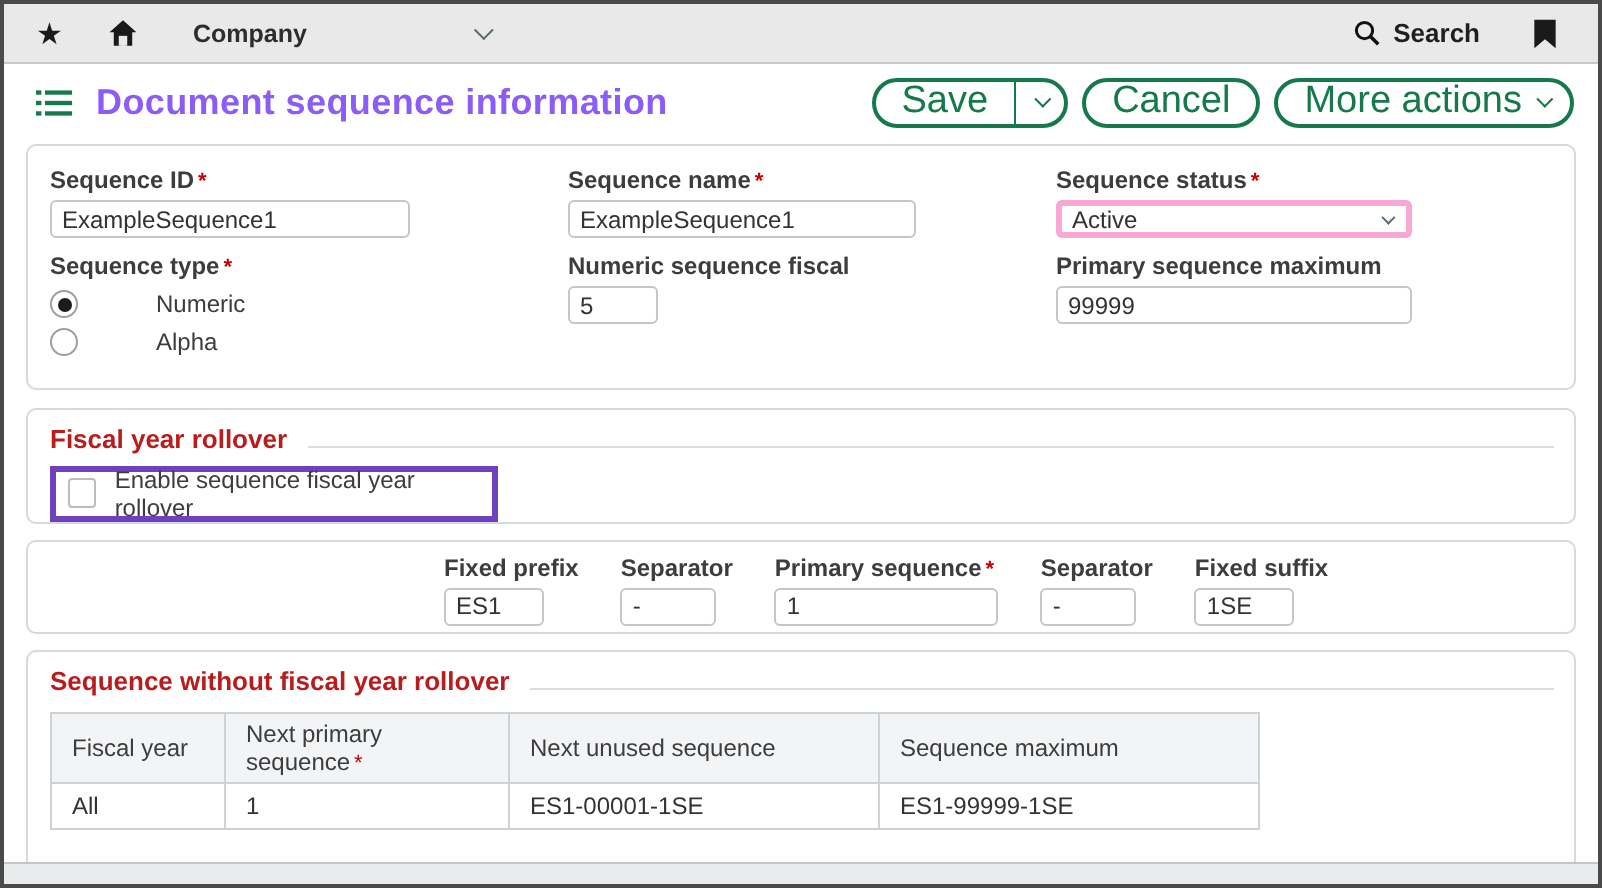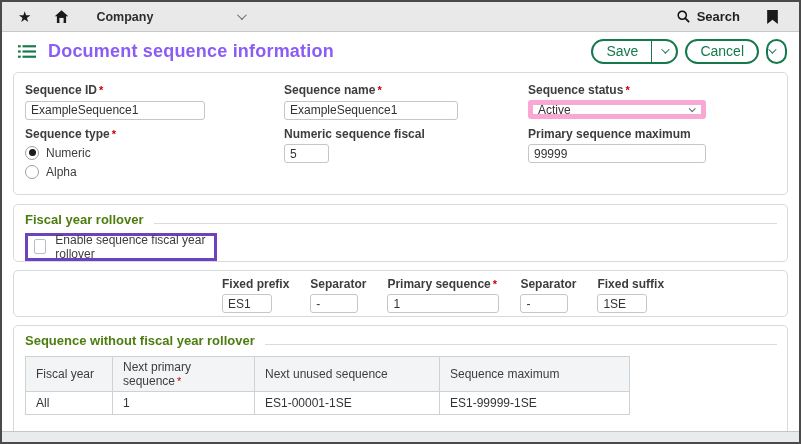--- a/index.html
+++ b/index.html
@@ -50,21 +50,21 @@
     padding: 4px 12px 0 16px;
   }
   .list-icon { width: 18px; height: 15px; margin-right: 12px; }
   .page-title { font-size: 18px; font-weight: bold; color: #8b5cf6; letter-spacing: 0.2px; }
   .title-row .spacer { flex: 1; }
   .btn-row { display: flex; align-items: center; gap: 7px; }
   .pill {
     border: 2px solid #15794b; border-radius: 13px;
     background: #fff; color: #15794b;
     height: 25px; display: flex; align-items: flex-end;
-    font-size: 14px; cursor: pointer; overflow: hidden;
+    font-size: 19px; cursor: pointer; overflow: hidden;
   }
   .pill .seg { padding: 0 13px; display: flex; align-items: center; height: 100%; }
   .pill .seg.chev-seg { border-left: 1.5px solid #15794b; padding: 0 9px; }
   .pill .chev { border-color: #15794b; width: 6px; height: 6px; }
 
   
   .card {
     border: 1px solid #d7dadc; border-radius: 5px;
     background: #fff;
     margin: 0 11px;
@@ -80,39 +80,39 @@
   }
   .req { color: #c40000; margin-left: 2px; font-size: 11px; }
   .tbx {
     height: 19px; border: 1px solid #c6c6c6; border-radius: 3px;
     font-size: 12px; color: #333; padding: 0 5px;
     font-family: "Liberation Sans", sans-serif; background: #fff;
   }
   .w180 { width: 180px; } .w174 { width: 174px; } .w178 { width: 178px; }
   .w45 { width: 45px; } .w50 { width: 50px; } .w112 { width: 112px; } .w48 { width: 48px; }
   .select-box {
-    width: 178px; height: 19px; border: 5px solid #f9a8d4; border-radius: 3px;
+    width: 178px; height: 19px; border: 3px solid #f9a8d4; border-radius: 3px;
     display: flex; align-items: center; justify-content: space-between;
     padding: 0 7px 0 5px; font-size: 12px; color: #333; background: #fff; cursor: pointer;
   }
   .select-box .chev { width: 5px; height: 5px; transform: rotate(45deg) translateY(-1px); }
   .radio-row { display: flex; align-items: center; gap: 7px; margin-top: 5px; cursor: pointer; }
   .radio {
     width: 14px; height: 14px; border: 1px solid #9aa0a3; border-radius: 50%;
     background: #fff; display: flex; align-items: center; justify-content: center;
   }
   .radio.sel::after { content: ""; width: 7px; height: 7px; border-radius: 50%; background: #1c1c1c; }
-  .radio-lbl { font-size: 12px; color: #3d3d3d; }
+  .radio-lbl { font-size: 12px; color: #3d3d3d; margin-left: 32px; }
 
   .card2 { margin-top: 9px; height: 64px; padding: 7px 10px 0 11px; }
   .sec-head { display: flex; align-items: flex-end; }
-  .sec-head .txt { font-size: 13px; font-weight: bold; color: #4d7c0f; white-space: nowrap; }
+  .sec-head .txt { font-size: 13px; font-weight: bold; color: #b91c1c; white-space: nowrap; }
   .sec-head .rule { flex: 1; border-bottom: 1px solid #dcdcdc; margin-left: 10px; margin-bottom: 3px; }
   .purple-box {
-    margin-top: 6px; width: 192px; height: 28px;
+    margin-top: 6px; width: 224px; height: 28px;
     border: 3px solid #6e42bd;
     display: flex; align-items: center; gap: 9px; padding: 0 6px;
   }
   .checkbox {
     width: 15px; height: 15px; border: 1px solid #b9bdc1; border-radius: 2px; background: #fff; cursor: pointer;
   }
   .cb-lbl { font-size: 12px; color: #3d3d3d; }
 
   .card3 { margin-top: 8px; height: 52px; padding: 6px 10px 0 25px; }
   .fmt-row { display: flex; gap: 21px; margin-left: 183px; }
@@ -175,20 +175,21 @@
       <div class="pill">
         <span class="seg">Save</span>
         <span class="seg chev-seg">
             <span class="chev"></span>
           </span>
       </div>
       <div class="pill">
         <span class="seg">Cancel</span>
       </div>
       <div class="pill">
+        <span class="seg" style="padding-right:7px;">More actions</span>
         <span class="seg" style="padding:0 11px 0 0;">
             <span class="chev"></span>
           </span>
       </div>
     </div>
   </div>
 
   <div class="card card1">
     <div class="grid3">
       <div class="field">

